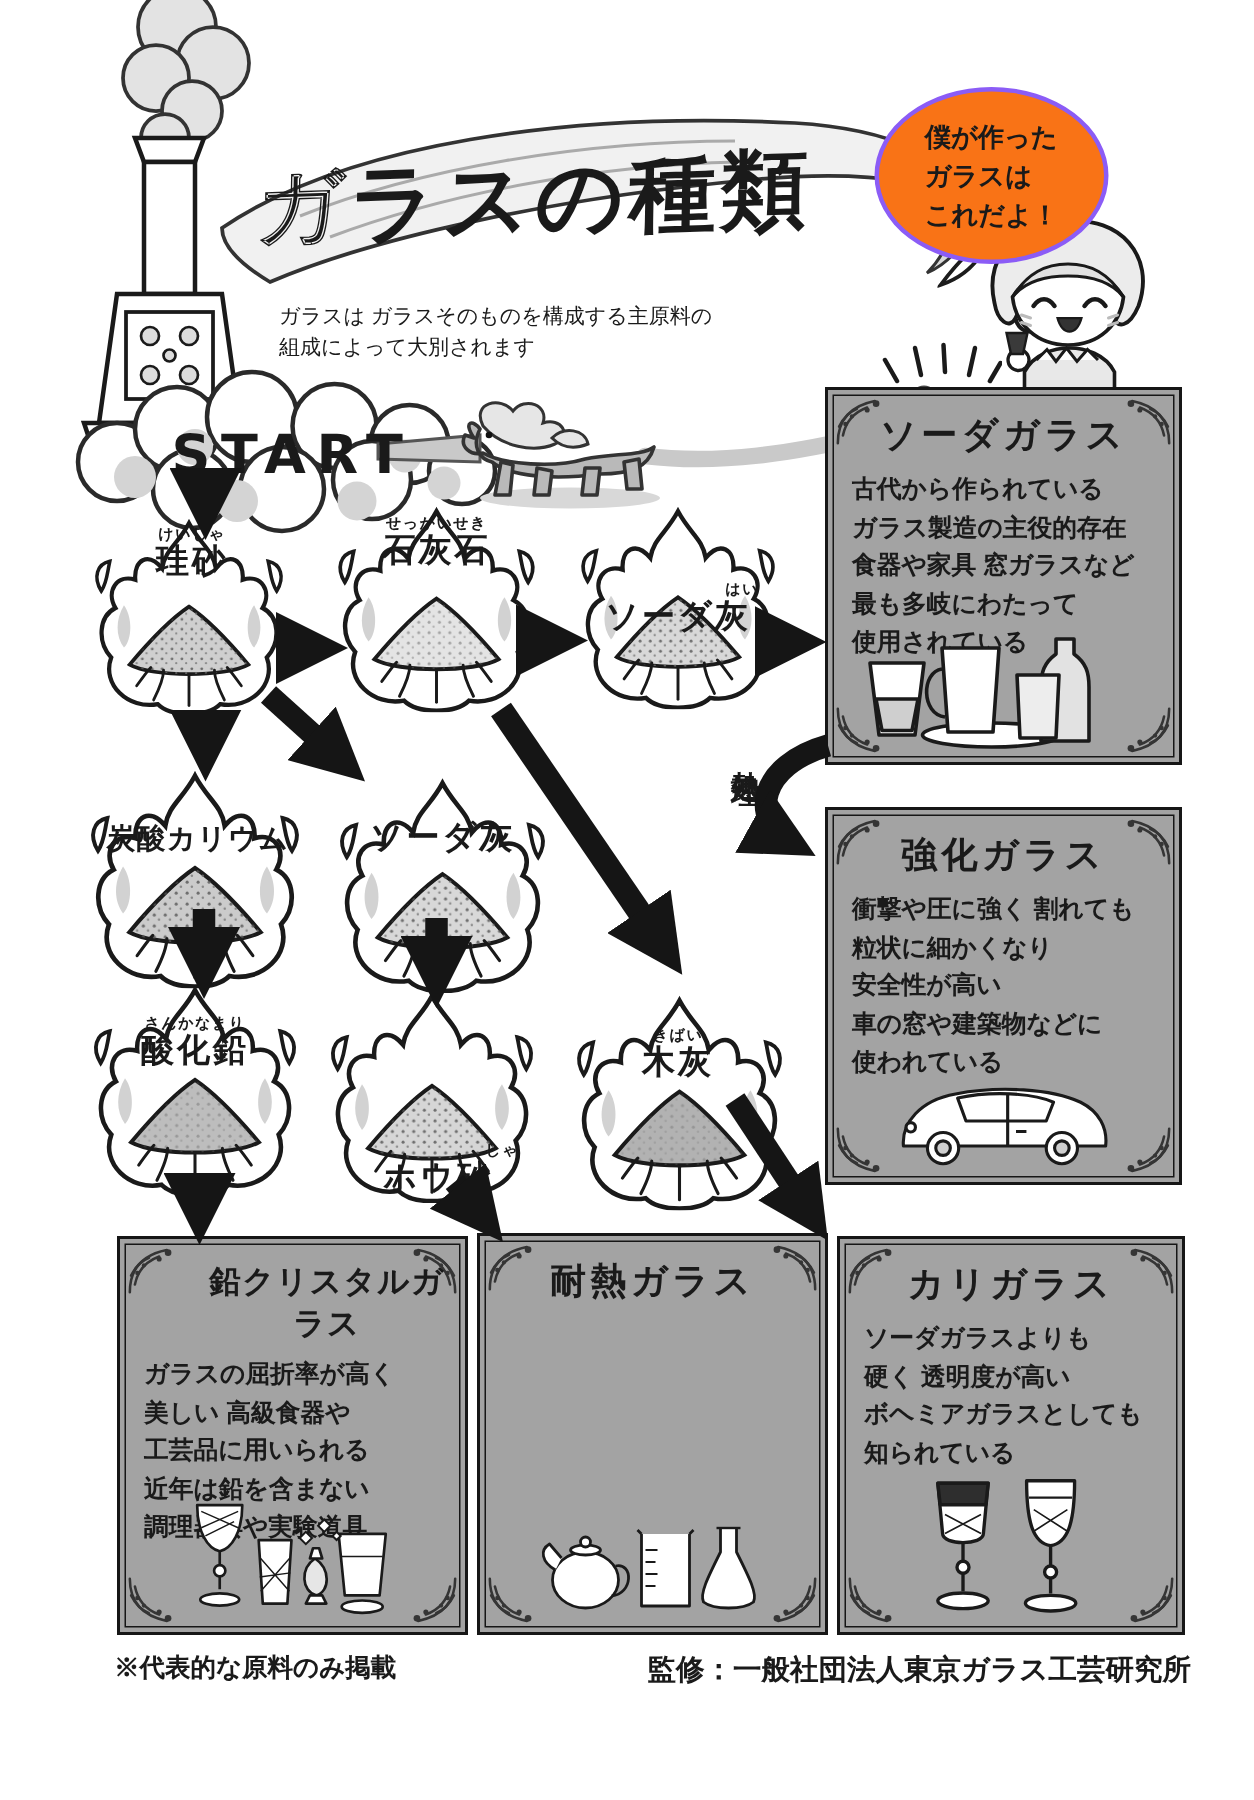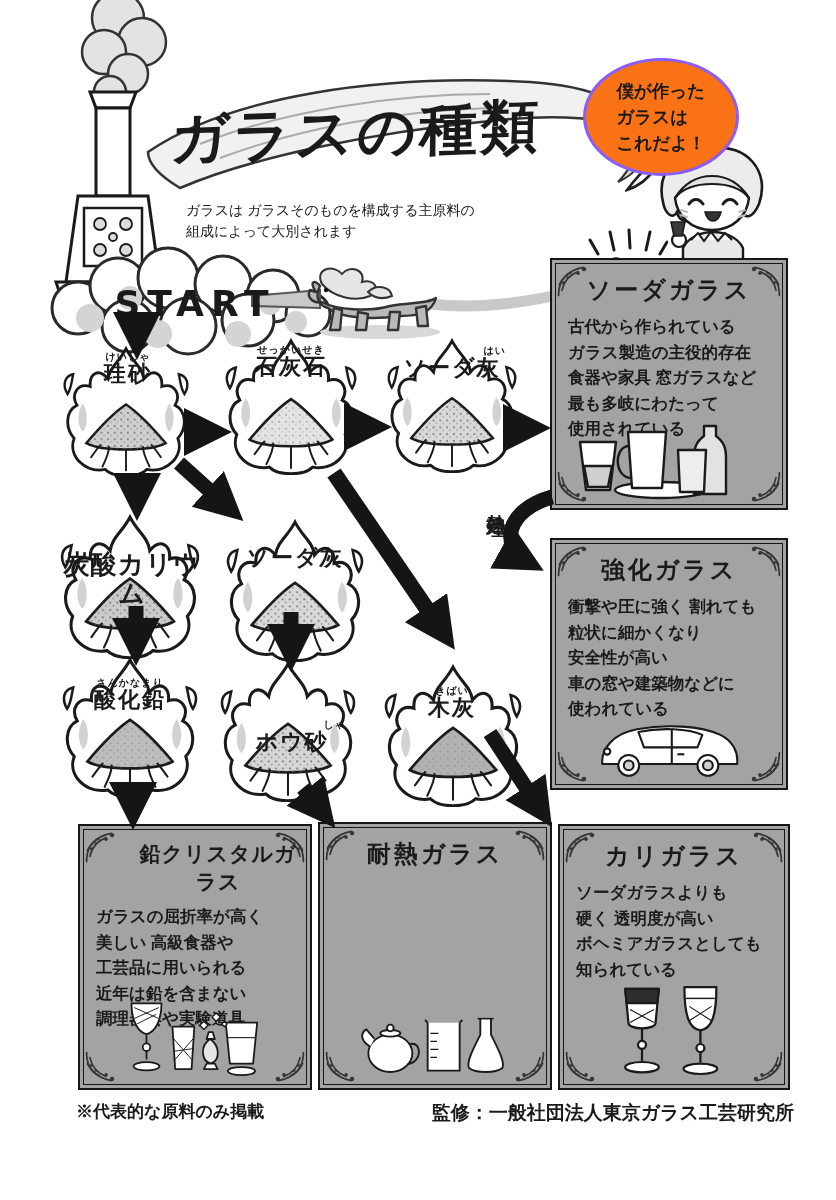--- a/index.html
+++ b/index.html
@@ -24,22 +24,22 @@
       letter-spacing:7px;font-family:"DejaVu Sans","Liberation Sans",sans-serif;z-index:3;}
 
   
   #heat-label{left:483px;top:498px;writing-mode:vertical-rl;font-size:19px;font-weight:700;
       letter-spacing:3px;z-index:3;}
 
   
   .flabel{position:absolute;text-align:center;z-index:3;}
   .flabel .furi{display:block;font-size:10px;font-weight:700;letter-spacing:1px;line-height:1;min-height:10px;}
   .flabel .base{display:block;font-size:22px;font-weight:800;letter-spacing:2px;line-height:1.1;}
-  .flabel.small .base{font-size:26px;letter-spacing:1px;}
-  .flabel.furi-right .furi{text-align:right;padding-right:10px;}
+  .flabel.small .base{font-size:19px;letter-spacing:1px;}
+  .flabel.furi-right .furi{text-align:right;padding-right:10px;margin-top:43px;}
 
   
   .panel{position:absolute;background:#a3a3a3;border:2.5px solid #161616;box-sizing:border-box;z-index:2;}
   .panel::before{content:'';position:absolute;inset:3px;border:1.5px solid #161616;pointer-events:none;}
   .ptitle{margin:14px 8px 6px;text-align:center;font-size:24px;font-weight:800;letter-spacing:3px;}
   .ptitle.long{font-size:21px;letter-spacing:1px;padding-left:46px;}
   .plines{padding:2px 16px 0;font-size:16.5px;font-weight:600;line-height:1.55;}
   .picon{position:absolute;bottom:8px;left:50%;transform:translateX(-50%);}
   .cnr{position:absolute;width:34px;height:34px;opacity:.85;}
   .cnr.tl{left:4px;top:4px;}

